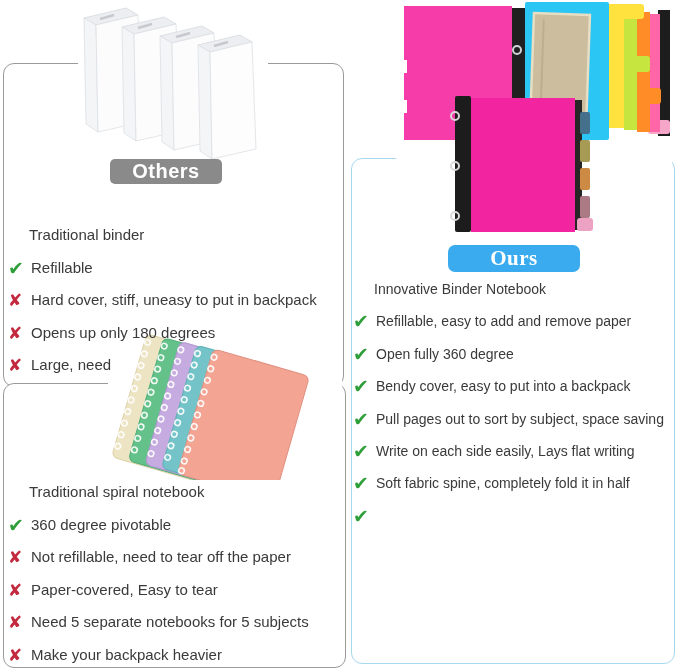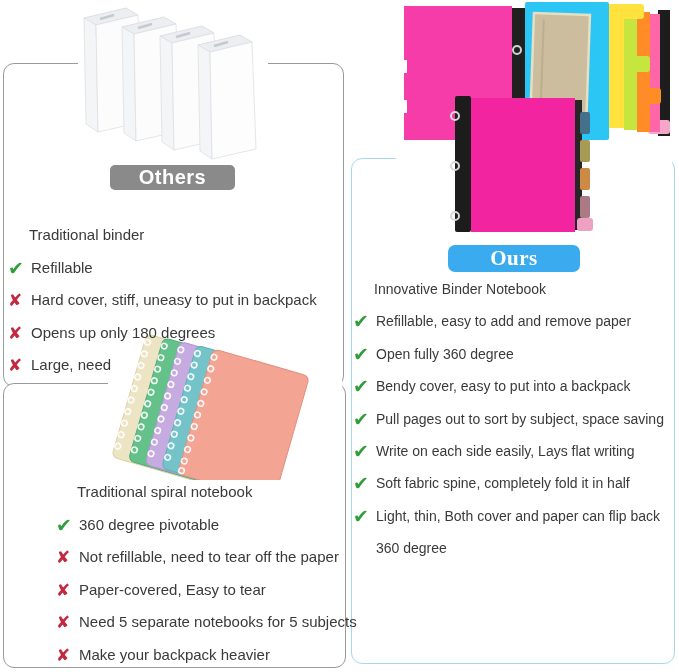--- a/index.html
+++ b/index.html
@@ -13,29 +13,29 @@
   #box-ours{left:351px;top:158px;width:322px;height:504px;border-color:#a8d8ee;}
 
   
   .photo{position:absolute;background:#ffffff;z-index:2;}
   #img-binders{left:78px;top:2px;width:190px;height:158px;}
   #img-spirals{left:108px;top:314px;width:234px;height:166px;}
   #img-binder-open{left:396px;top:0px;width:276px;height:243px;}
 
   
   .tag{position:absolute;z-index:4;color:#ffffff;font-weight:bold;text-align:center;letter-spacing:.5px;}
-  #label-others{left:110px;top:165px;width:125px;height:25px;line-height:25px;font-size:20px;
+  #label-others{left:110px;top:159px;width:112px;height:25px;line-height:25px;font-size:20px;
                 background:#8a8a8a;border-radius:5px;}
   #label-ours{left:448px;top:245px;width:132px;height:27px;line-height:27px;font-size:21px;
               background:#3aabef;border-radius:7px;font-family:Liberation Serif, serif;}
 
   
   .list{position:absolute;z-index:3;font-size:15px;line-height:32.6px;color:#3a3a3a;}
   #list-binder{left:8px;top:187px;width:332px;margin-top:32px;}
-  #list-spiral{left:8px;top:476px;width:334px;margin-left:48px;}
+  #list-spiral{left:8px;top:476px;width:334px;}
   #list-ours{left:353px;top:273px;width:316px;font-size:14px;line-height:32.4px;}
   .section-title{padding-left:21px;white-space:nowrap;}
   #list-ours .section-title{}
   .row{position:relative;padding-left:23px;}
   #list-binder .row,#list-spiral .row{white-space:nowrap;}
   .mark{position:absolute;left:0;top:0;font-family:"DejaVu Sans",sans-serif;font-weight:700;}
   .check{color:#2e9e3a;font-size:19px;}
   .cross{color:#c3293e;font-size:17px;}
 </style>
 </head>
@@ -253,17 +253,16 @@
     <div class="row">
       <span class="mark check">✔</span>
       <span>Write on each side easily, Lays flat writing</span>
     </div>
     <div class="row">
       <span class="mark check">✔</span>
       <span>Soft fabric spine, completely fold it in half</span>
     </div>
     <div class="row">
       <span class="mark check">✔</span>
-      <span>Light, thin, Both cover and paper can flip back 360 degree</span>
     </div>
   </div>
 
 </div>
 
 </body></html>

